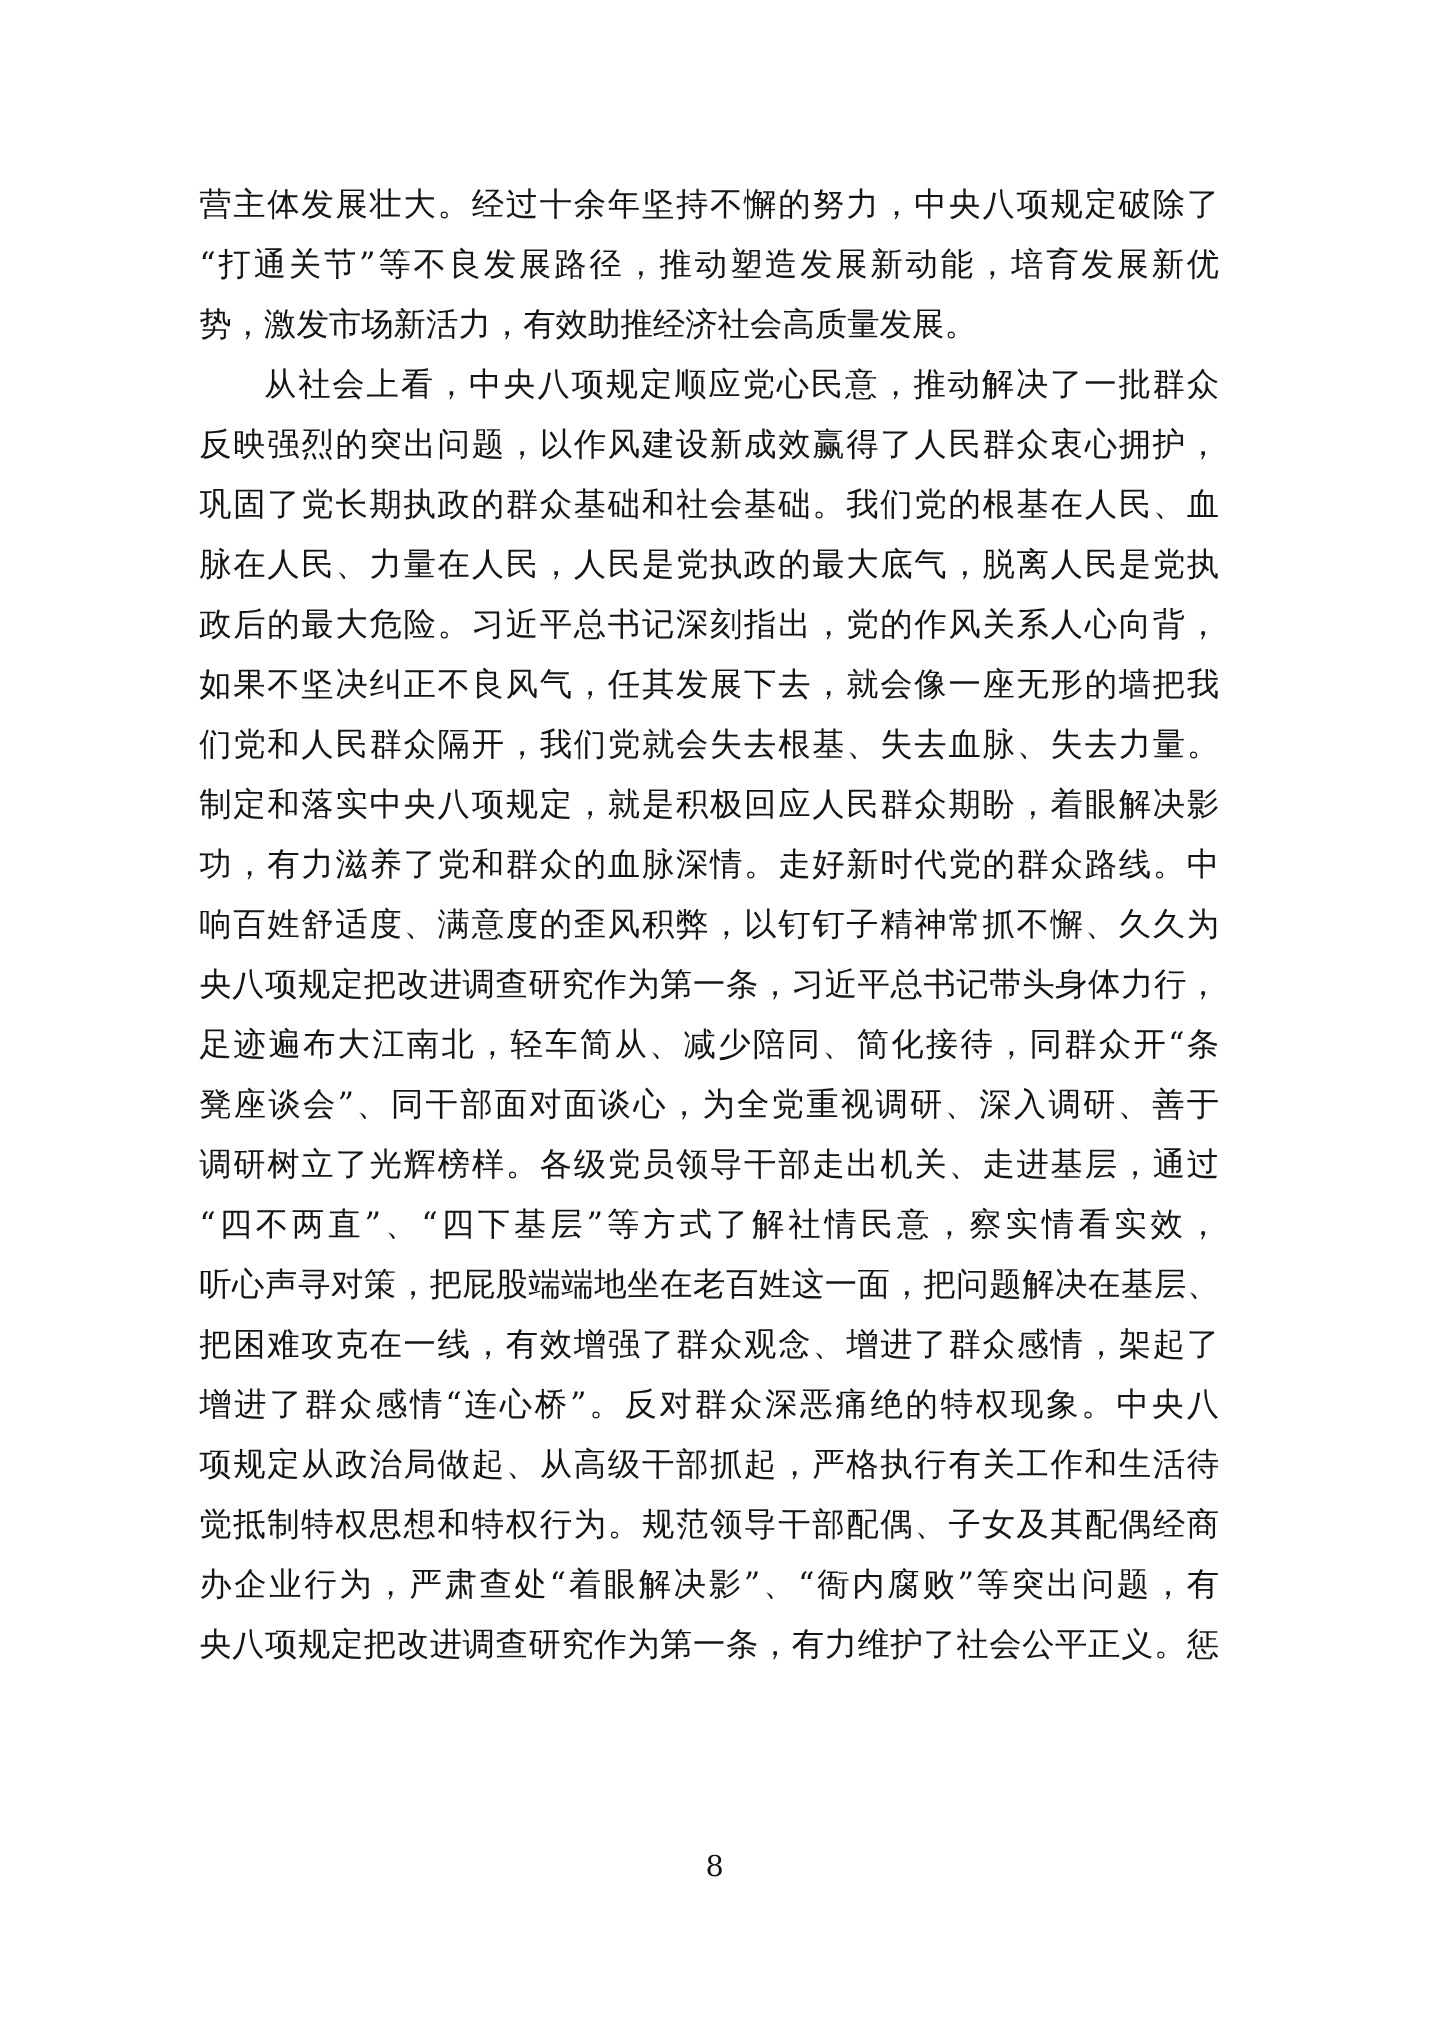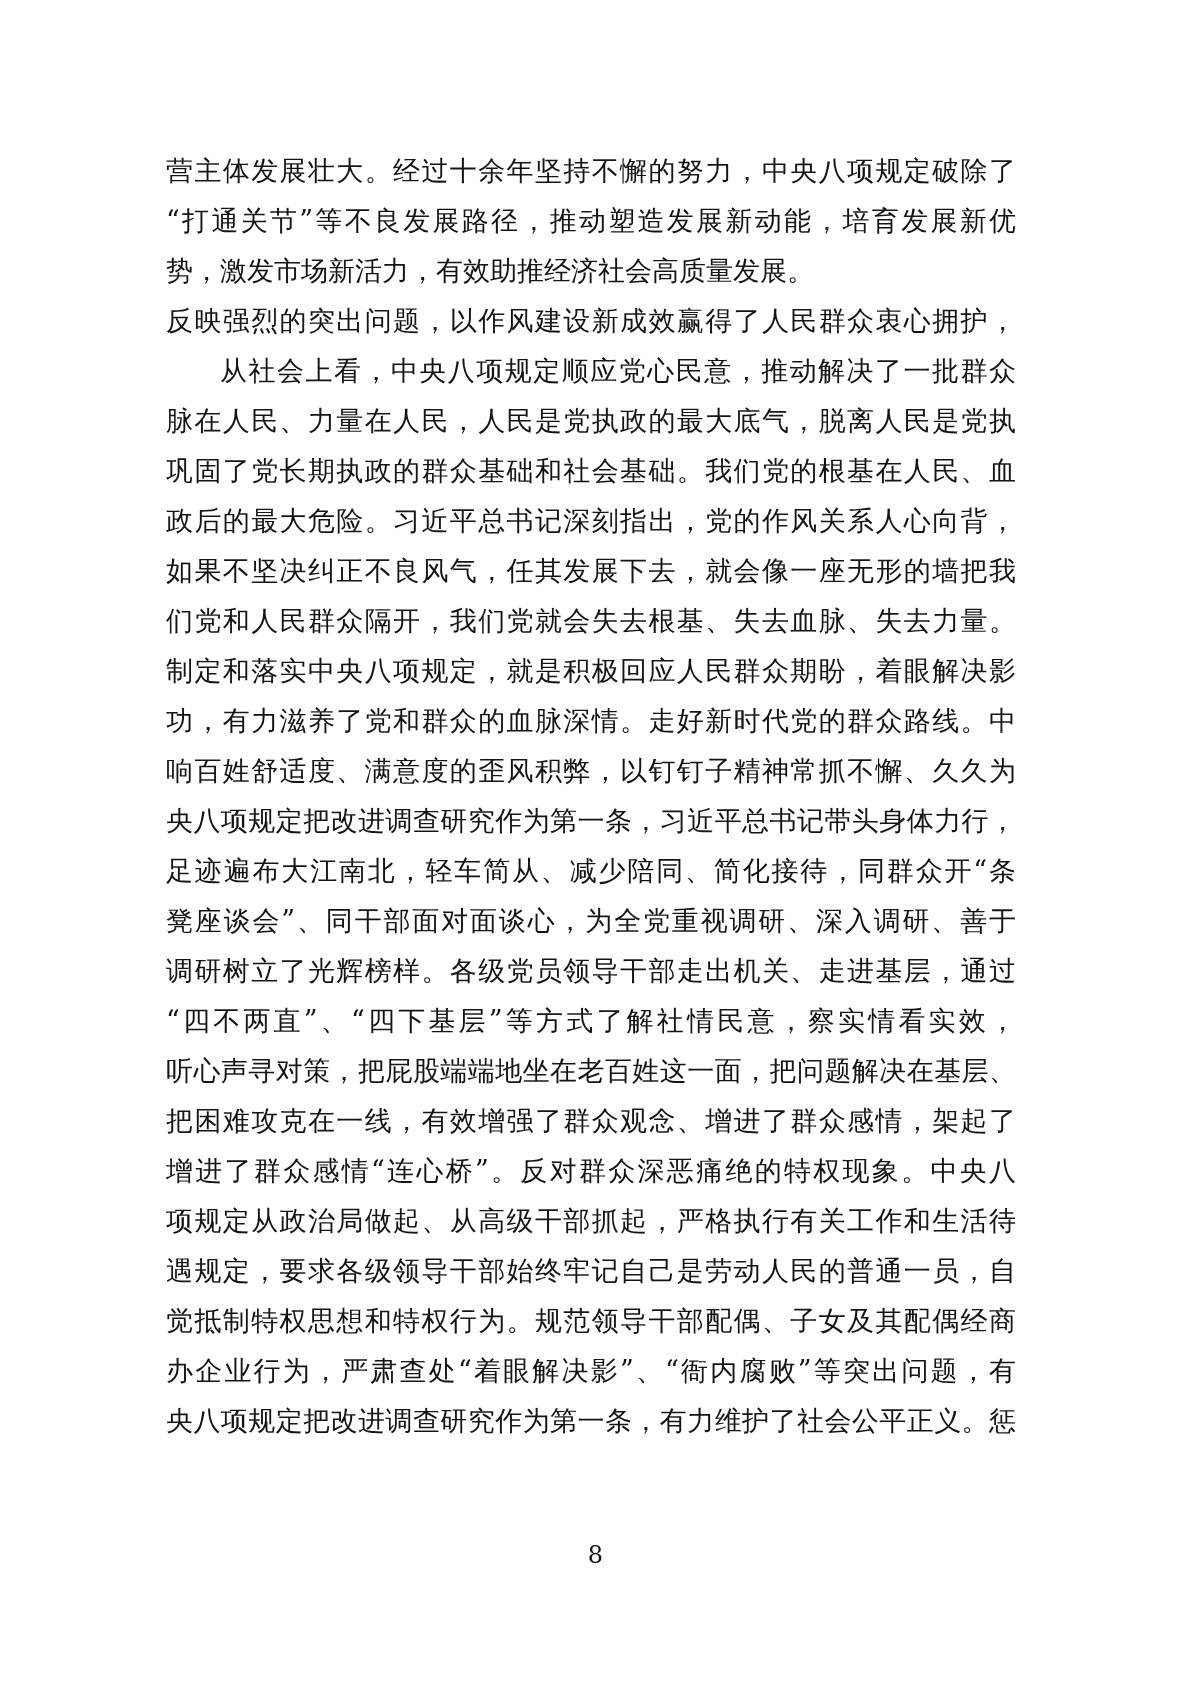--- a/index.html
+++ b/index.html
@@ -63,39 +63,38 @@
 <body>
 
 <div class="page">
   <div class="text-block" id="paragraphs">
       <div class="paragraph">
         <div class="line">营主体发展壮大。经过十余年坚持不懈的努力，中央八项规定破除了</div>
         <div class="line">“打通关节”等不良发展路径，推动塑造发展新动能，培育发展新优</div>
         <div class="line no-justify">势，激发市场新活力，有效助推经济社会高质量发展。</div>
       </div>
       <div class="paragraph">
+        <div class="line indent">从社会上看，中央八项规定顺应党心民意，推动解决了一批群众</div>
         <div class="line">反映强烈的突出问题，以作风建设新成效赢得了人民群众衷心拥护，</div>
-        <div class="line indent">从社会上看，中央八项规定顺应党心民意，推动解决了一批群众</div>
+        <div class="line">巩固了党长期执政的群众基础和社会基础。我们党的根基在人民、血</div>
         <div class="line">脉在人民、力量在人民，人民是党执政的最大底气，脱离人民是党执</div>
-        <div class="line">巩固了党长期执政的群众基础和社会基础。我们党的根基在人民、血</div>
         <div class="line">政后的最大危险。习近平总书记深刻指出，党的作风关系人心向背，</div>
         <div class="line">如果不坚决纠正不良风气，任其发展下去，就会像一座无形的墙把我</div>
         <div class="line">们党和人民群众隔开，我们党就会失去根基、失去血脉、失去力量。</div>
         <div class="line">制定和落实中央八项规定，就是积极回应人民群众期盼，着眼解决影</div>
         <div class="line">功，有力滋养了党和群众的血脉深情。走好新时代党的群众路线。中</div>
         <div class="line">响百姓舒适度、满意度的歪风积弊，以钉钉子精神常抓不懈、久久为</div>
         <div class="line">央八项规定把改进调查研究作为第一条，习近平总书记带头身体力行，</div>
         <div class="line">足迹遍布大江南北，轻车简从、减少陪同、简化接待，同群众开“条</div>
         <div class="line">凳座谈会”、同干部面对面谈心，为全党重视调研、深入调研、善于</div>
         <div class="line">调研树立了光辉榜样。各级党员领导干部走出机关、走进基层，通过</div>
         <div class="line">“四不两直”、“四下基层”等方式了解社情民意，察实情看实效，</div>
         <div class="line">听心声寻对策，把屁股端端地坐在老百姓这一面，把问题解决在基层、</div>
         <div class="line">把困难攻克在一线，有效增强了群众观念、增进了群众感情，架起了</div>
         <div class="line">增进了群众感情“连心桥”。反对群众深恶痛绝的特权现象。中央八</div>
         <div class="line">项规定从政治局做起、从高级干部抓起，严格执行有关工作和生活待</div>
-        <div class="line">遇规定，要求各级领导干部始终牢记自己是劳动人民的普通一员，自</div>
         <div class="line">觉抵制特权思想和特权行为。规范领导干部配偶、子女及其配偶经商</div>
         <div class="line">办企业行为，严肃查处“着眼解决影”、“衙内腐败”等突出问题，有</div>
         <div class="line">央八项规定把改进调查研究作为第一条，有力维护了社会公平正义。惩</div>
       </div>
     </div>
   <div class="page-number">8</div>
 </div>
 
 </body></html>

